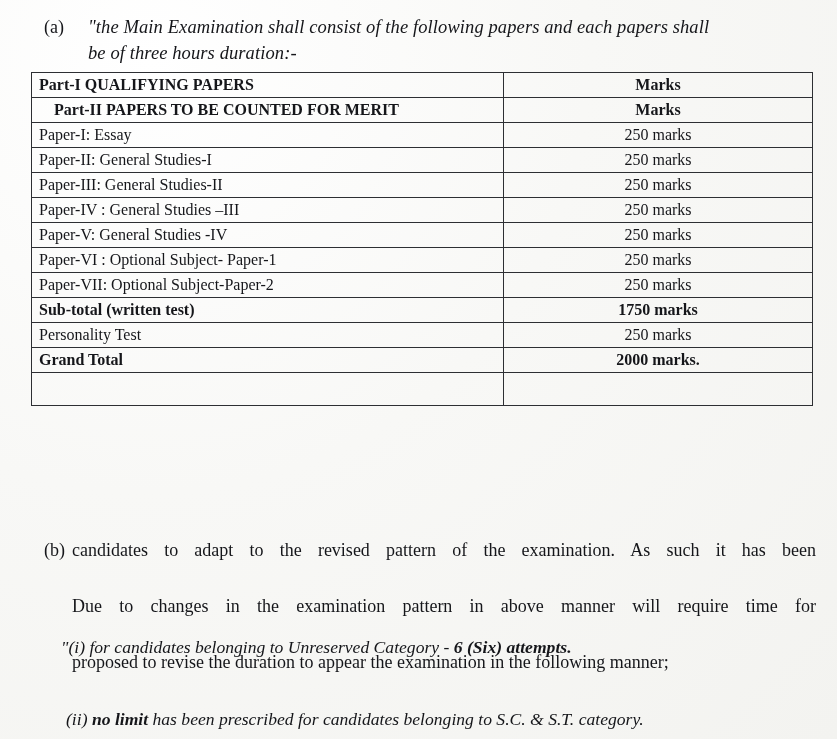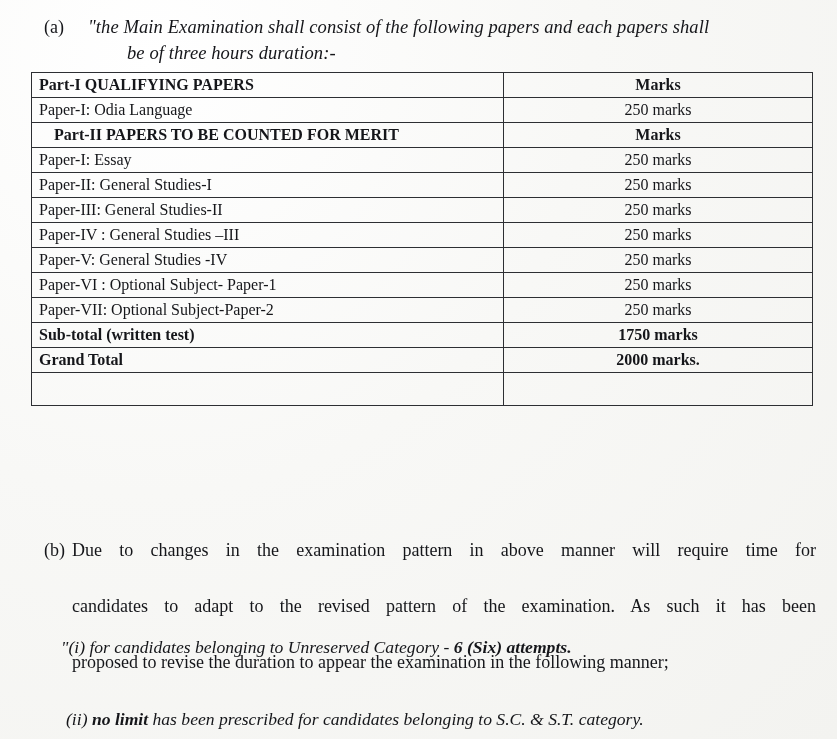--- a/index.html
+++ b/index.html
@@ -43,21 +43,21 @@
   }
   .clause-a .body {
     flex: 1 1 auto;
     font-size: 18.5px;
     line-height: 26px;
     font-style: italic;
     text-align: justify;
     text-justify: inter-word;
     letter-spacing: .1px;
   }
-  .clause-a .body .l2 { display: block; margin-left: 39px; }
+  .clause-a .body .l2 { display: block; }
 
   
   .marks-table {
     position: absolute;
     left: 31px;
     top: 72px;
     width: 781px;
     border-collapse: collapse;
     table-layout: fixed;
     background: transparent;
@@ -151,24 +151,20 @@
   <table class="marks-table">
     <colgroup>
       <col class="c-item">
       <col class="c-marks">
     </colgroup>
     <tbody>
         <tr class="head">
           <td class="item">Part-I QUALIFYING PAPERS</td>
           <td class="marks">Marks</td>
         </tr>
-        <tr>
-          <td class="item">Paper-I: Odia Language</td>
-          <td class="marks">250 marks</td>
-        </tr>
         <tr class="head part2">
           <td class="item">Part-II PAPERS TO BE COUNTED FOR MERIT</td>
           <td class="marks">Marks</td>
         </tr>
         <tr>
           <td class="item">Paper-I: Essay</td>
           <td class="marks">250 marks</td>
         </tr>
         <tr>
           <td class="item">Paper-II: General Studies-I</td>
@@ -191,36 +187,40 @@
           <td class="marks">250 marks</td>
         </tr>
         <tr>
           <td class="item">Paper-VII: Optional Subject-Paper-2</td>
           <td class="marks">250 marks</td>
         </tr>
         <tr class="total">
           <td class="item">Sub-total (written test)</td>
           <td class="marks">1750 marks</td>
         </tr>
+        <tr>
+          <td class="item">Personality Test</td>
+          <td class="marks">250 marks</td>
+        </tr>
         <tr class="total">
           <td class="item">Grand Total</td>
           <td class="marks">2000 marks.</td>
         </tr>
         <tr class="blank">
           <td class="item"></td>
           <td class="marks"></td>
         </tr>
       </tbody>
   </table>
 
   <div class="clause-b">
     <span class="marker">(b)</span>
     <span class="body">
+      <span class="jl">candidates to adapt to the revised pattern of the examination. As such it has been</span>
       <span class="jl">Due to changes in the examination pattern in above manner will require time for</span>
-      <span class="jl">candidates to adapt to the revised pattern of the examination. As such it has been</span>
       <span>proposed to revise the duration to appear the examination in the following manner;</span>
     </span>
   </div>
 
   <div class="subitem" id="subitem-i">
     <span>"(i) for candidates belonging to Unreserved Category - </span><b>6 (Six) attempts.</b><span></span>
   </div>
 
   <div class="subitem" id="subitem-ii">
     <span>(ii) </span><b>no limit</b><span> has been prescribed for candidates belonging to  S.C. &amp; S.T. category.</span>

